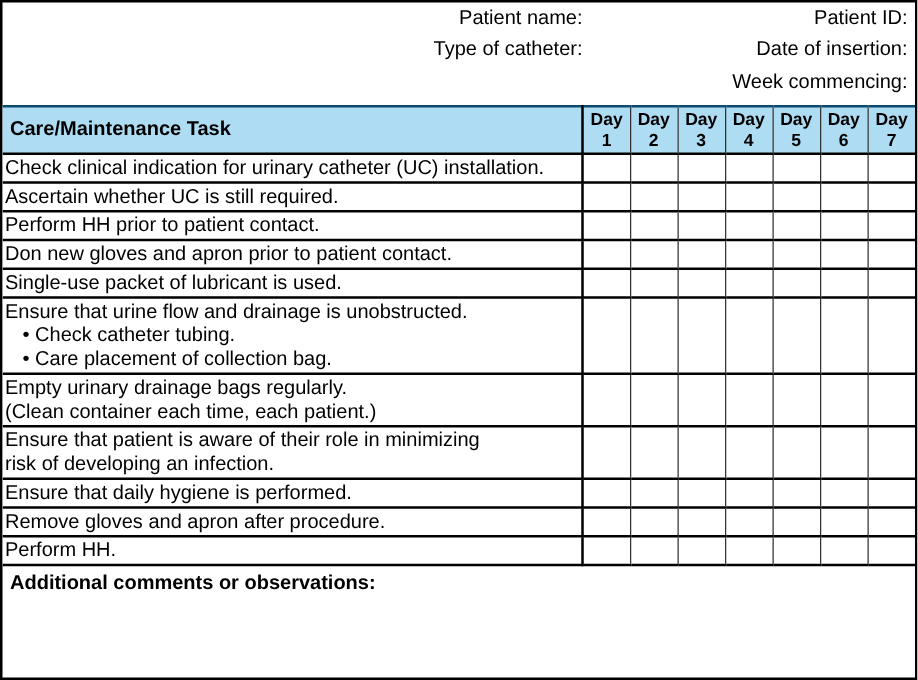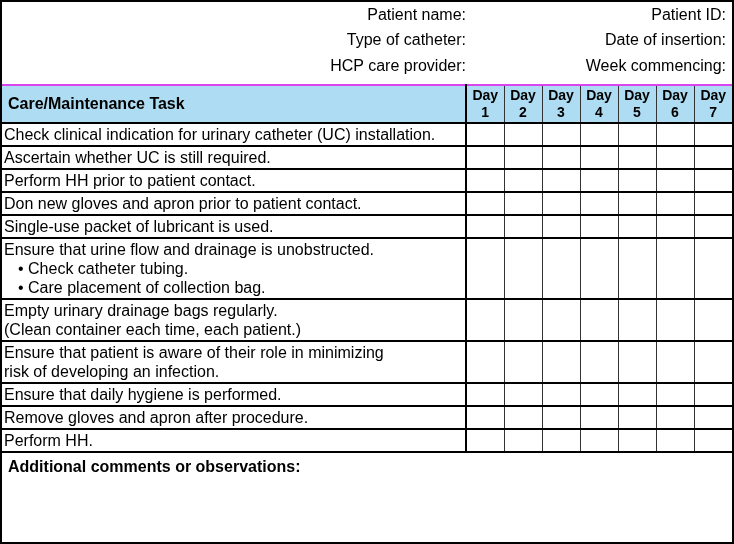--- a/index.html
+++ b/index.html
@@ -18,21 +18,21 @@
   .field.left{width:458px;flex:0 0 458px;}
   .field.right{flex:1;}
   .flabel{white-space:nowrap;padding-bottom:1px;}
   .blank{flex:1;border-bottom:2px solid #000;height:0;margin:0 10px 3px 8px;}
   
   table.grid{border-collapse:collapse;table-layout:fixed;width:100%;flex:0 0 auto;}
   col.task-col{width:464px;}
   col.day-col{width:38px;}
   th,td{box-sizing:border-box;}
   th{
-    background:#aedcf2;border-top:2px solid #d946ef;border-bottom:2px solid #000;
+    background:#aedcf2;border-top:2px solid #0c4a6e;border-bottom:2px solid #000;
     height:38px;font-weight:bold;vertical-align:middle;
   }
   th.task-th{text-align:left;padding:0 6px;border-right:2px solid #000;}
   th.day-th{text-align:center;padding:0;border-left:1.5px solid #333;}
   .day-th div{line-height:17px;font-size:14px;}
   td{border-top:2px solid #000;border-bottom:2px solid #000;background:#fff;}
   td.task-cell{
     padding:1px 2px;border-right:2px solid #000;vertical-align:middle;height:19px;
   }
   .task-line{line-height:19px;white-space:nowrap;}
@@ -65,21 +65,20 @@
         <span class="flabel">Type of catheter:</span>
         <span class="blank"></span>
       </div>
       <div class="field right">
         <span class="flabel">Date of insertion:</span>
         <span class="blank"></span>
       </div>
     </div>
     <div class="trow">
       <div class="field left">
-        <span class="flabel">HCP care provider:</span>
         <span class="blank"></span>
       </div>
       <div class="field right">
         <span class="flabel">Week commencing:</span>
         <span class="blank"></span>
       </div>
     </div>
   </div>
 
   <table class="grid">

